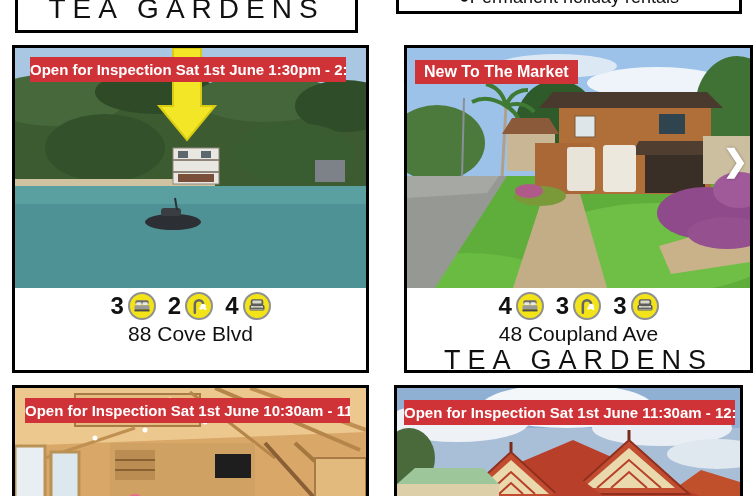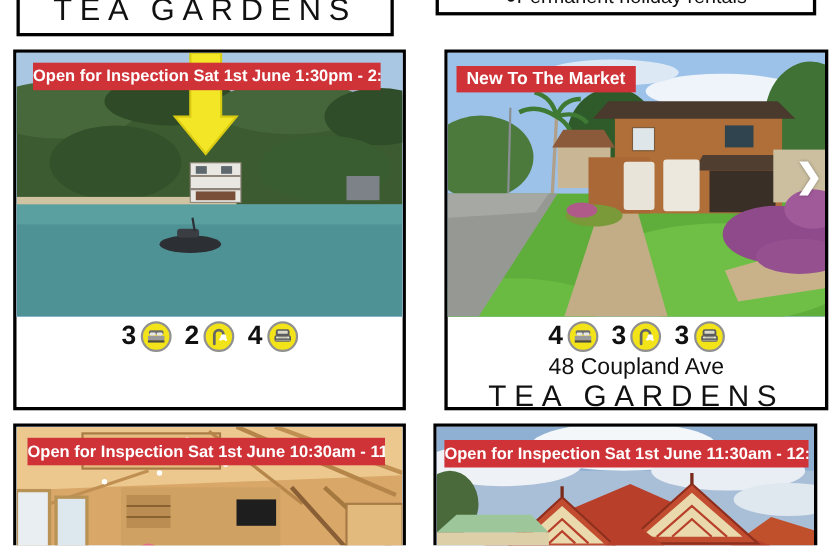--- a/index.html
+++ b/index.html
@@ -128,20 +128,21 @@
                 <rect x="6.5" y="5.5" width="11" height="3.5" rx="1" fill="#d9d9c9"></rect>
                 <rect x="3" y="10.5" width="18" height="7" rx="2" fill="#5c5c5c"></rect>
                 <rect x="6" y="12" width="12" height="2" fill="#c9c9b9"></rect>
                 <circle cx="5.8" cy="13" r="1.1" fill="#e8e8d8"></circle>
                 <circle cx="18.2" cy="13" r="1.1" fill="#e8e8d8"></circle>
                 <rect x="4" y="15.5" width="16" height="1.6" fill="#9a9a8a"></rect>
               </svg>
           </span>
         </span>
       </div>
+      <div class="addr">88 Cove Blvd</div>
     </div>
   </div>
 
   <div class="card card2">
     <div class="photo">
       <svg class="scene" viewBox="0 0 343 240" preserveAspectRatio="none">
         <rect width="343" height="135" fill="#9dc2ea"></rect>
         <ellipse cx="250" cy="35" rx="70" ry="16" fill="#eef4f9"></ellipse>
         <ellipse cx="310" cy="65" rx="55" ry="14" fill="#e6eef6"></ellipse>
         <ellipse cx="150" cy="18" rx="60" ry="12" fill="#dce9f4"></ellipse>

